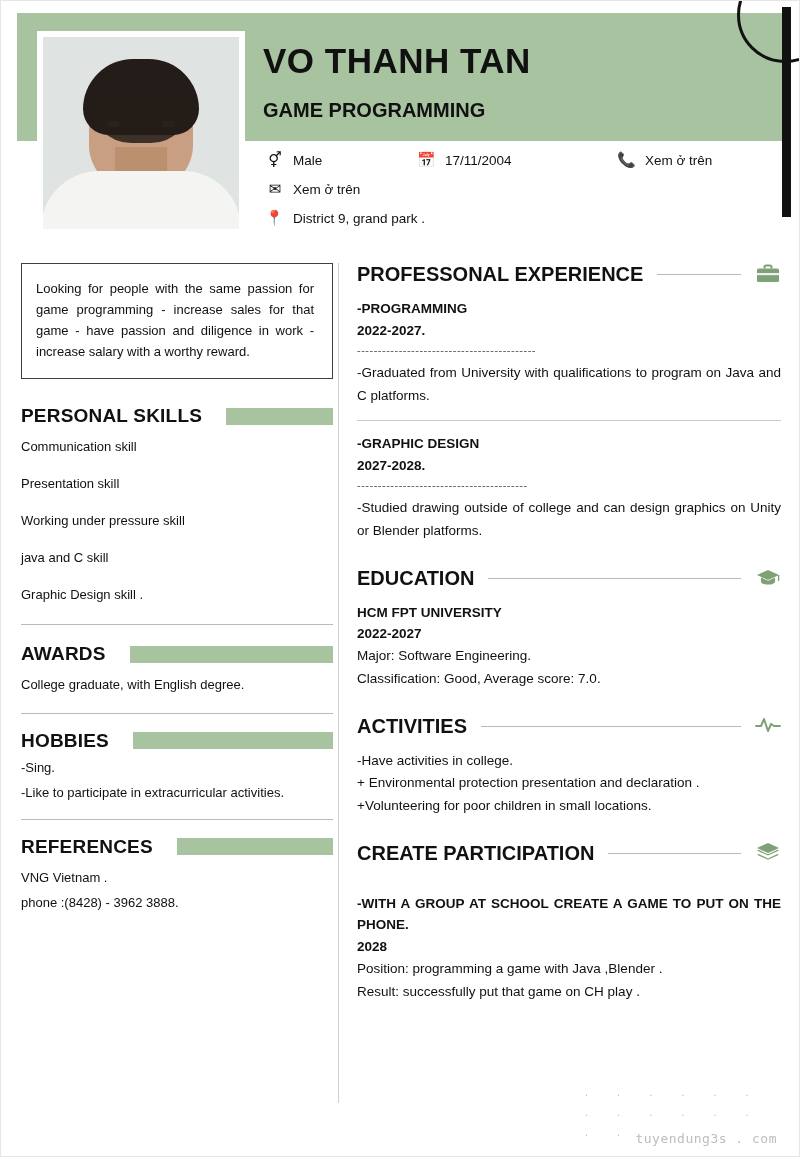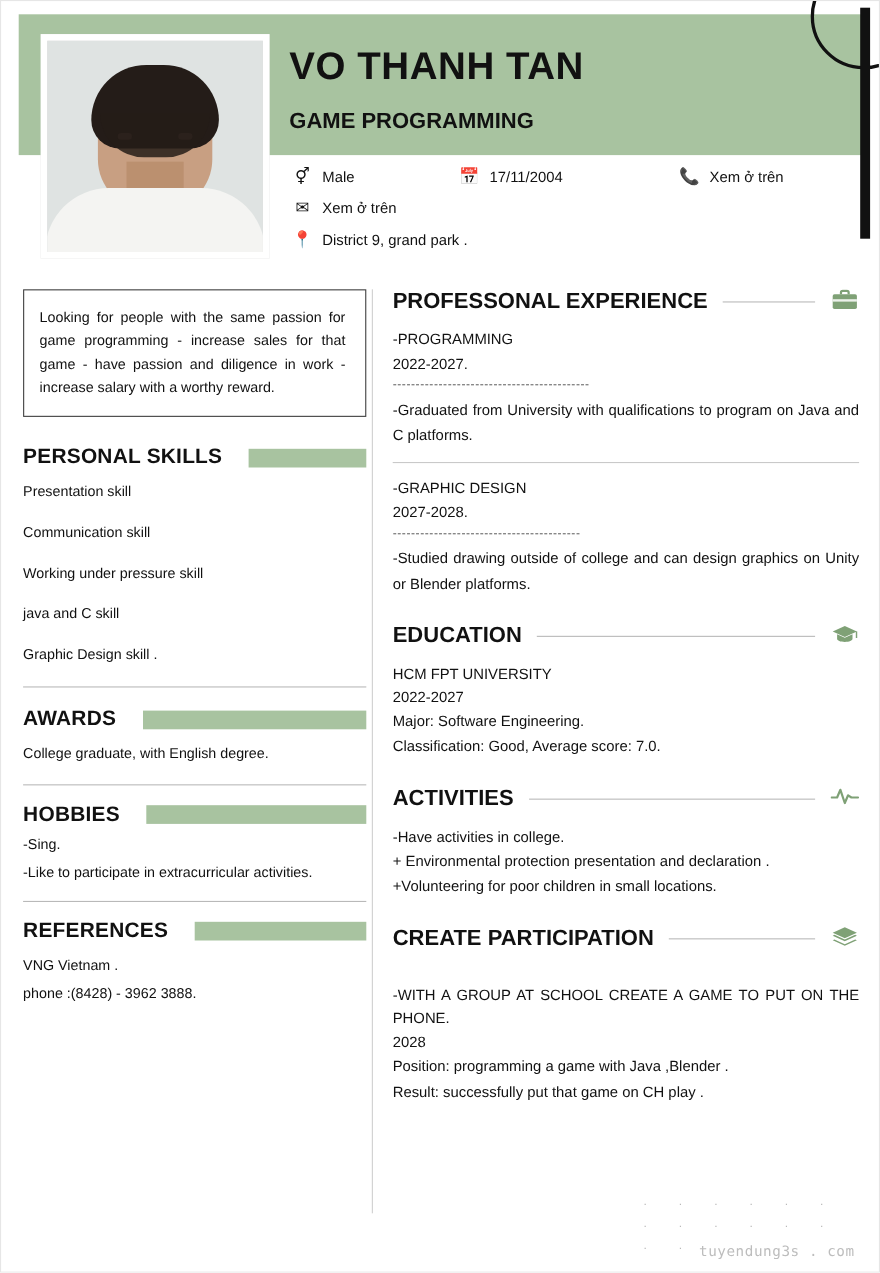--- a/index.html
+++ b/index.html
@@ -234,21 +234,21 @@
   }
   .rhead .ricon {
     width: 26px; min-width: 26px;
     text-align: center;
     color: #8fae86;
     font-size: 19px;
     line-height: 1;
   }
   .r-b {
     font-size: 13.5px;
-    font-weight: normal;
+    font-weight: bold;
     color: #111;
     line-height: 1.62;
   }
   .r-t {
     font-size: 13.5px;
     color: #111;
     line-height: 1.68;
     text-align: justify;
   }
   .dashrule {
@@ -345,22 +345,22 @@
   <div class="col-left">
 
     <div class="summary-box">Looking for people with the same passion for game programming - increase sales for that game - have passion and diligence in work - increase salary with a worthy reward.</div>
 
     <div class="lsec">
       <div class="lhead">
         <h2>PERSONAL SKILLS</h2>
         <div class="bar"></div>
       </div>
       <div class="skill-list">
+        <div>Communication skill</div>
         <div>Presentation skill</div>
-        <div>Communication skill</div>
         <div>Working under pressure skill</div>
         <div>java and C skill</div>
         <div>Graphic Design skill .</div>
       </div>
       <div class="lrule"></div>
     </div>
 
     <div class="lsec" style="margin-top:18px;">
       <div class="lhead">
         <h2>AWARDS</h2>

